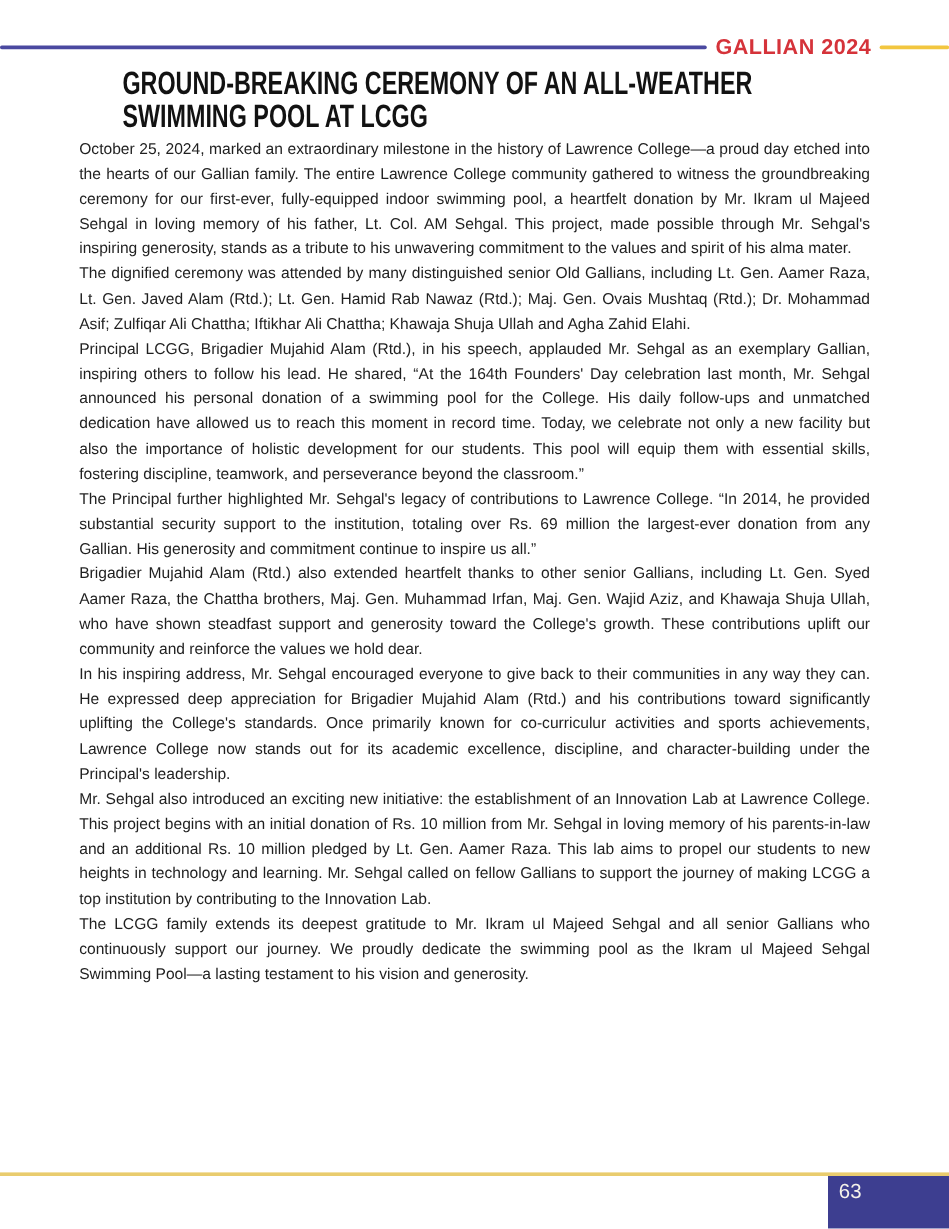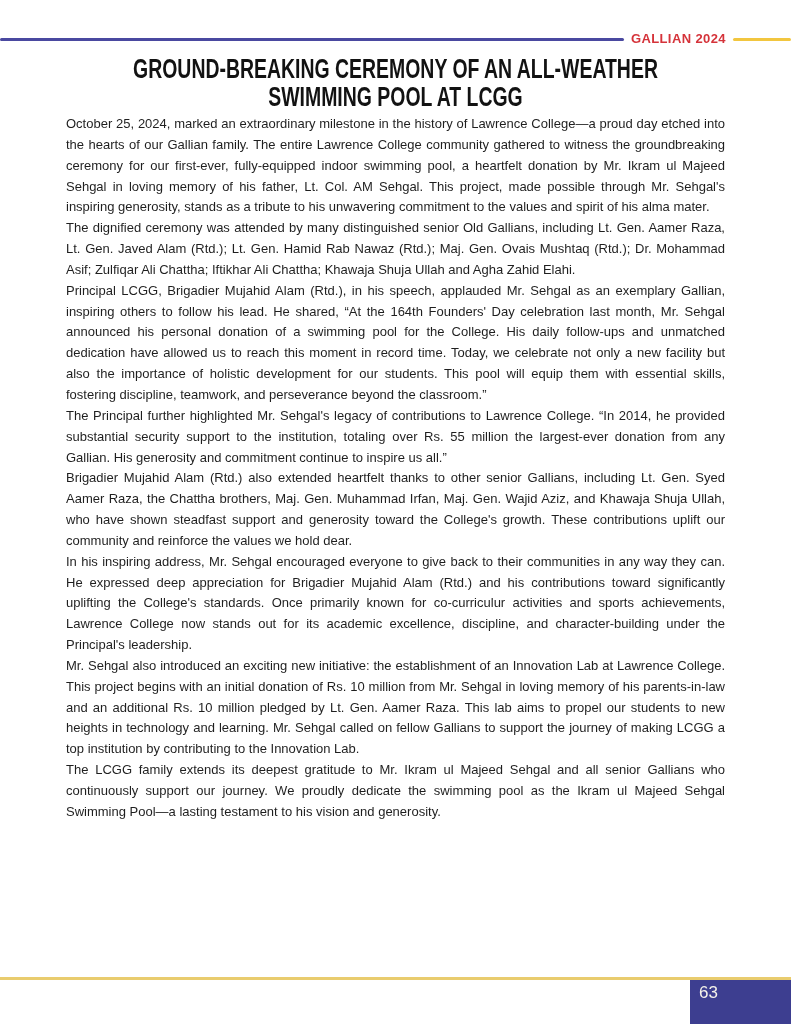--- a/index.html
+++ b/index.html
@@ -37,32 +37,32 @@
     background: var(--accent-indigo);
   }
   .rule-gold {
     flex: 0 0 58px;
     background: var(--accent-gold);
   }
   .edition {
     flex: 0 0 auto;
     padding: 0 7px;
     color: var(--accent-red);
-    font-size: 13px;
+    font-size: 18px;
     font-weight: bold;
     letter-spacing: 0.4px;
     white-space: nowrap;
     line-height: 20px;
   }
   .title {
     position: absolute;
     top: 56px;
     left: 0;
     width: 791px;
-    text-align: center;
+    text-align: left;
     color: #121212;
     font-size: 27px;
     font-weight: bold;
     line-height: 1.03;
   }
   .title-inner {
     display: inline-block;
     transform: scaleX(0.72);
     transform-origin: 50% 50%;
     letter-spacing: 0px;
@@ -117,21 +117,21 @@
   </div>
 
   <h1 class="title">
     <span class="title-inner"><span>GROUND-BREAKING CEREMONY OF AN ALL-WEATHER</span><br><span>SWIMMING POOL AT LCGG</span></span>
   </h1>
 
   <div class="article">
     <p>October 25, 2024, marked an extraordinary milestone in the history of Lawrence College—a proud day etched into the hearts of our Gallian family. The entire Lawrence College community gathered to witness the groundbreaking ceremony for our first-ever, fully-equipped indoor swimming pool, a heartfelt donation by Mr. Ikram ul Majeed Sehgal in loving memory of his father, Lt. Col. AM Sehgal. This project, made possible through Mr. Sehgal's inspiring generosity, stands as a tribute to his unwavering commitment to the values and spirit of his alma mater.</p>
     <p>The dignified ceremony was attended by many distinguished senior Old Gallians, including Lt. Gen. Aamer Raza, Lt. Gen. Javed Alam (Rtd.); Lt. Gen. Hamid Rab Nawaz (Rtd.); Maj. Gen. Ovais Mushtaq (Rtd.); Dr. Mohammad Asif; Zulfiqar Ali Chattha; Iftikhar Ali Chattha; Khawaja Shuja Ullah and Agha Zahid Elahi.</p>
     <p>Principal LCGG, Brigadier Mujahid Alam (Rtd.), in his speech, applauded Mr. Sehgal as an exemplary Gallian, inspiring others to follow his lead. He shared, “At the 164th Founders' Day celebration last month, Mr. Sehgal announced his personal donation of a swimming pool for the College. His daily follow-ups and unmatched dedication have allowed us to reach this moment in record time. Today, we celebrate not only a new facility but also the importance of holistic development for our students. This pool will equip them with essential skills, fostering discipline, teamwork, and perseverance beyond the classroom.”</p>
-    <p>The Principal further highlighted Mr. Sehgal's legacy of contributions to Lawrence College. “In 2014, he provided substantial security support to the institution, totaling over Rs. 55 million the largest-ever donation from any Gallian. His generosity and commitment continue to inspire us all.”</p>
+    <p>The Principal further highlighted Mr. Sehgal's legacy of contributions to Lawrence College. “In 2014, he provided substantial security support to the institution, totaling over Rs. 69 million the largest-ever donation from any Gallian. His generosity and commitment continue to inspire us all.”</p>
     <p>Brigadier Mujahid Alam (Rtd.) also extended heartfelt thanks to other senior Gallians, including Lt. Gen. Syed Aamer Raza, the Chattha brothers, Maj. Gen. Muhammad Irfan, Maj. Gen. Wajid Aziz, and Khawaja Shuja Ullah, who have shown steadfast support and generosity toward the College's growth. These contributions uplift our community and reinforce the values we hold dear.</p>
     <p>In his inspiring address, Mr. Sehgal encouraged everyone to give back to their communities in any way they can. He expressed deep appreciation for Brigadier Mujahid Alam (Rtd.) and his contributions toward significantly uplifting the College's standards. Once primarily known for co-curriculur activities and sports achievements, Lawrence College now stands out for its academic excellence, discipline, and character-building under the Principal's leadership.</p>
     <p>Mr. Sehgal also introduced an exciting new initiative: the establishment of an Innovation Lab at Lawrence College. This project begins with an initial donation of Rs. 10 million from Mr. Sehgal in loving memory of his parents-in-law and an additional Rs. 10 million pledged by Lt. Gen. Aamer Raza. This lab aims to propel our students to new heights in technology and learning. Mr. Sehgal called on fellow Gallians to support the journey of making LCGG a top institution by contributing to the Innovation Lab.</p>
     <p>The LCGG family extends its deepest gratitude to Mr. Ikram ul Majeed Sehgal and all senior Gallians who continuously support our journey. We proudly dedicate the swimming pool as the Ikram ul Majeed Sehgal Swimming Pool—a lasting testament to his vision and generosity.</p>
   </div>
 
   <div class="footer-rule"></div>
 
   <div class="page-number-box">
     <span class="page-number">63</span>

